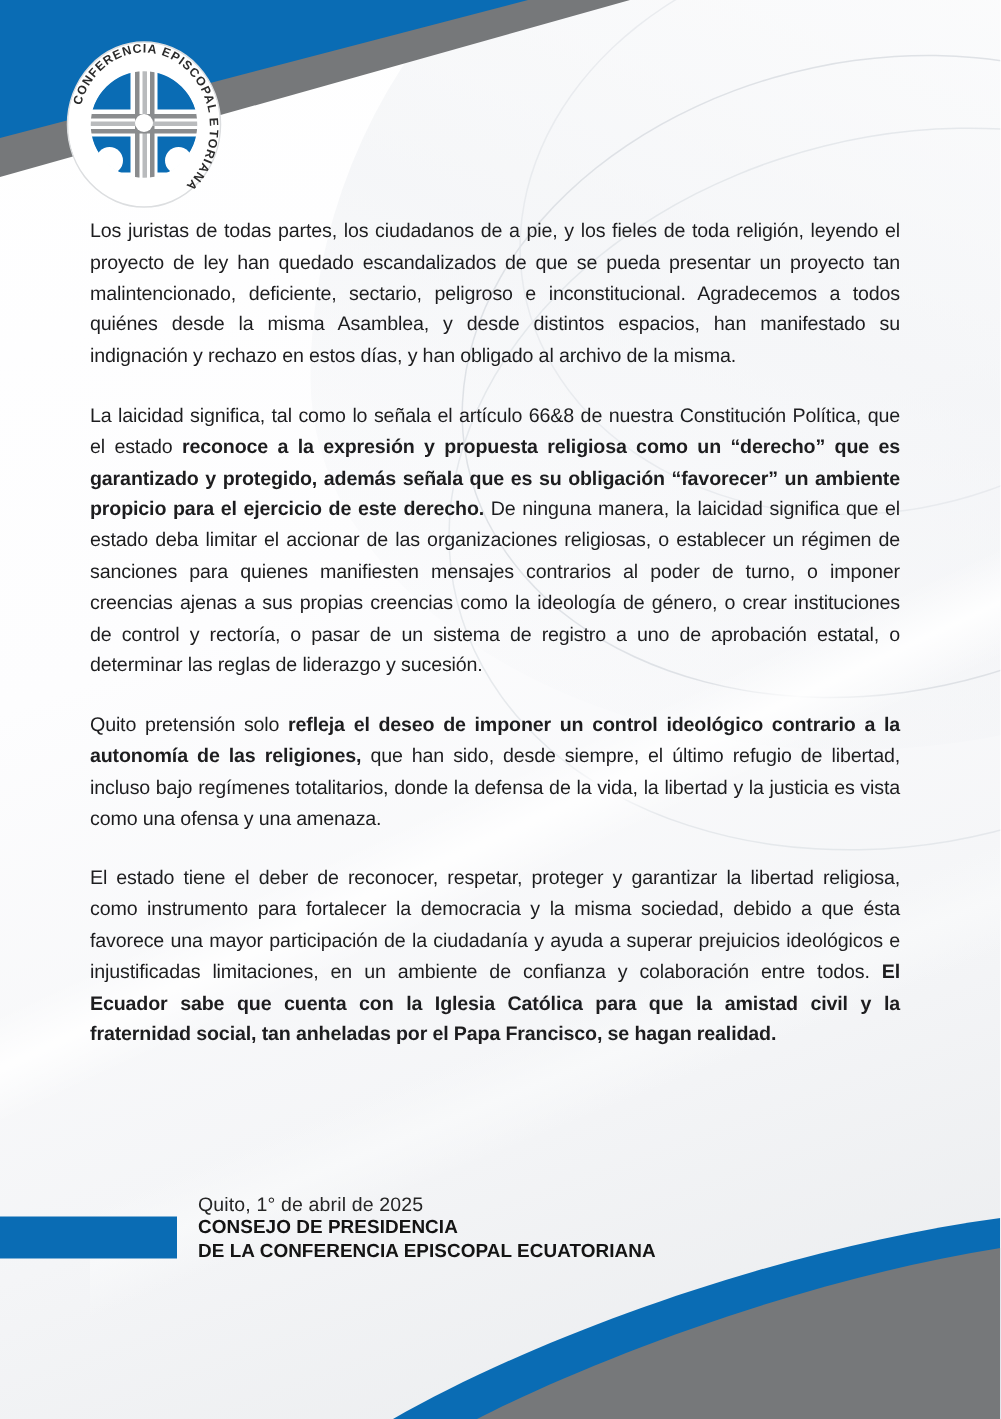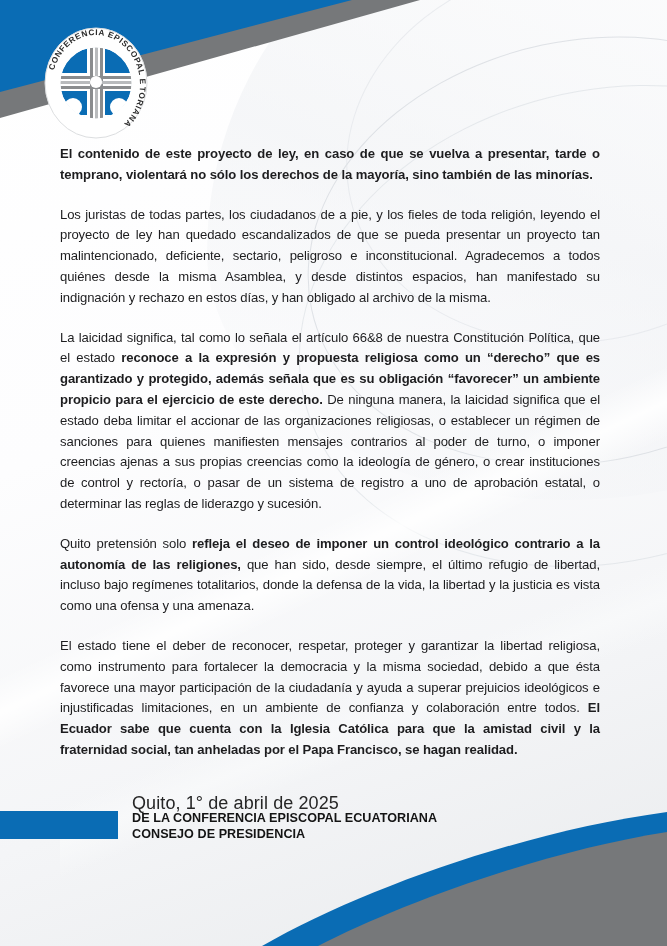--- a/index.html
+++ b/index.html
@@ -139,21 +139,21 @@
     height: 28px;
     background: #0a6cb4;
   }
   .sign-block {
     position: absolute;
     left: 132px;
     top: 795px;
     width: 440px;
   }
   .sign-date {
-    font-size: 18px;
+    font-size: 13px;
     line-height: 16px;
     color: #262626;
     letter-spacing: 0.1px;
   }
   .sign-name {
     font-size: 12.6px;
     line-height: 15.5px;
     font-weight: 700;
     color: #141414;
     letter-spacing: 0.05px;
@@ -212,23 +212,20 @@
     <text font-family="'Liberation Sans', sans-serif" font-size="8.2" font-weight="700" fill="#2b2b2b" letter-spacing="0.7">
       <textPath href="#ringArc" startOffset="10%">CONFERENCIA EPISCOPAL ECUA</textPath>
     </text>
     <text font-family="'Liberation Sans', sans-serif" font-size="8.2" font-weight="700" fill="#2b2b2b" letter-spacing="0.7">
       <textPath href="#ringArcLow" startOffset="1%">TORIANA</textPath>
     </text>
   </svg>
 
   <div class="doc-body">
 
-    <p class="para para-lead">
-      <b>El contenido de este proyecto de ley, en caso de que se vuelva a presentar, tarde o temprano, violentará no sólo los derechos de la mayoría, sino también de las minorías.</b>
-    </p>
 
     <p class="para">
       <span>Los juristas de todas partes, los ciudadanos de a pie, y los fieles de toda religión, leyendo el proyecto de ley han quedado escandalizados de que se pueda presentar un proyecto tan malintencionado, deficiente, sectario, peligroso e inconstitucional. Agradecemos a todos quiénes desde la misma Asamblea, y desde distintos espacios, han manifestado su indignación y rechazo en estos días, y han obligado al archivo de la misma.</span>
     </p>
 
     <p class="para">
       <span>La laicidad significa, tal como lo señala el artículo 66&amp;8 de nuestra Constitución Política, que el estado </span><b>reconoce a la expresión y propuesta religiosa como un “derecho” que es garantizado y protegido, además señala que es su obligación “favorecer” un ambiente propicio para el ejercicio de este derecho.</b><span> De ninguna manera, la laicidad significa que el estado deba limitar el accionar de las organizaciones religiosas, o establecer un régimen de sanciones para quienes manifiesten mensajes contrarios al poder de turno, o imponer creencias ajenas a sus propias creencias como la ideología de género, o crear instituciones de control y rectoría, o pasar de un sistema de registro a uno de aprobación estatal, o determinar las reglas de liderazgo y sucesión.</span>
     </p>
 
     <p class="para">
@@ -237,22 +234,22 @@
 
     <p class="para">
       <span>El estado tiene el deber de reconocer, respetar, proteger y garantizar la libertad religiosa, como instrumento para fortalecer la democracia y la misma sociedad, debido a que ésta favorece una mayor participación de la ciudadanía y ayuda a superar prejuicios ideológicos e injustificadas limitaciones, en un ambiente de confianza y colaboración entre todos. </span><b>El Ecuador sabe que cuenta con la Iglesia Católica para que la amistad civil y la fraternidad social, tan anheladas por el Papa Francisco, se hagan realidad.</b>
     </p>
 
   </div>
 
   <div class="sign-bar"></div>
   <div class="sign-block">
     <div class="sign-date">Quito, 1° de abril de 2025</div>
+    <div class="sign-name">CONSEJO DE PRESIDENCIA</div>
     <div class="sign-name">DE LA CONFERENCIA EPISCOPAL ECUATORIANA</div>
-    <div class="sign-name">CONSEJO DE PRESIDENCIA</div>
   </div>
 
   <svg class="ftr-svg" viewBox="0 0 667 160" preserveAspectRatio="none">
     <path d="M 667,26 C 520,46 360,104 262,160 L 667,160 Z" fill="#0a6cb4"></path>
     <path d="M 667,46 C 540,66 400,118 318,160 L 667,160 Z" fill="#76787a"></path>
   </svg>
 
 </div>
 
 </body></html>

